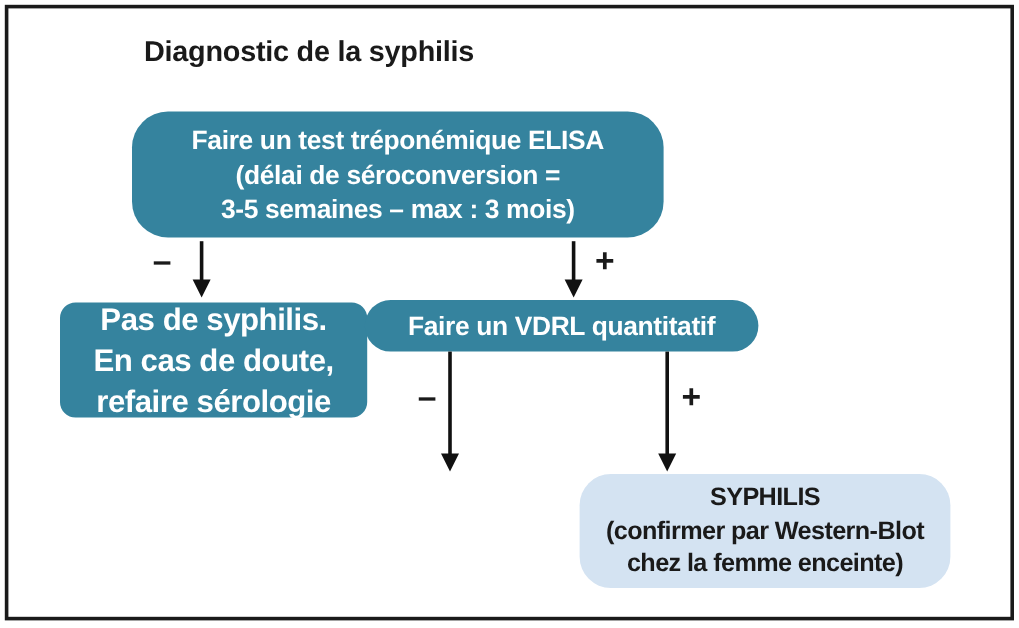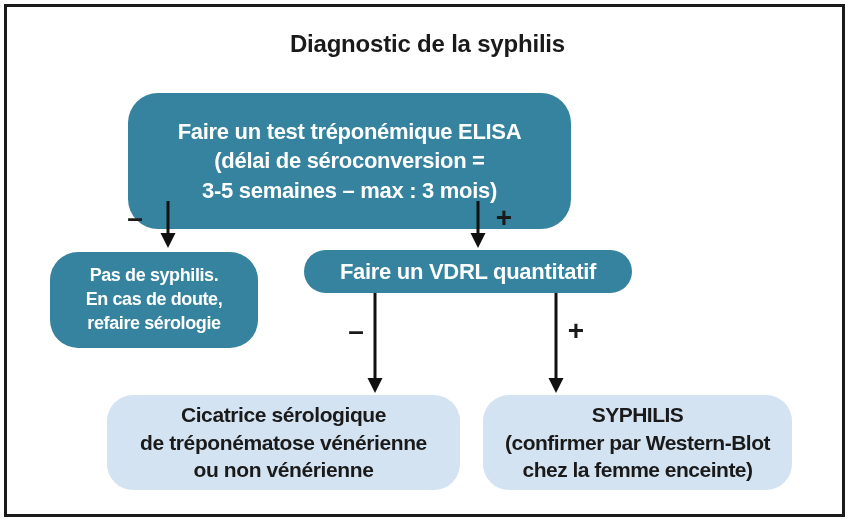--- a/index.html
+++ b/index.html
@@ -23,21 +23,21 @@
     bottom: 6px;
     border: 3px solid var(--ink, #1a1a1a);
     background: #ffffff;
     box-sizing: border-box;
   }
   .title {
     position: absolute;
     left: 120px;
     top: 30px;
     width: 445px;
-    text-align: right;
+    text-align: left;
     font-size: 24px;
     font-weight: bold;
     color: var(--ink, #1a1a1a);
     letter-spacing: -0.2px;
   }
   .node {
     position: absolute;
     display: flex;
     align-items: center;
     justify-content: center;
@@ -49,31 +49,31 @@
   }
   .node.teal {
     background: var(--teal, #35839E);
     color: #ffffff;
   }
   .node.blue {
     background: var(--light-blue, #D4E3F2);
     color: var(--ink, #1a1a1a);
   }
   #node-elisa {
-    left: 128px; top: 93px;
-    width: 443px; height: 136px;
+    left: 110px; top: 93px;
+    width: 443px; height: 105px;
     border-radius: 30px;
     font-size: 22px;
     letter-spacing: -0.3px;
   }
   #node-no-syphilis {
     left: 50px; top: 252px;
-    width: 208px; height: 96px;
-    border-radius: 28px;
-    font-size: 18px;
+    width: 256px; height: 96px;
+    border-radius: 13px;
+    font-size: 26px;
     letter-spacing: -0.4px;
   }
   #node-vdrl {
     left: 304px; top: 250px;
     width: 328px; height: 43px;
     border-radius: 22px;
     font-size: 22px;
     letter-spacing: -0.3px;
   }
   #node-scar {
@@ -122,23 +122,20 @@
   <div id="node-elisa" class="node teal">Faire un test tréponémique ELISA
 (délai de séroconversion =
 3-5 semaines – max : 3 mois)</div>
 
   <div id="node-no-syphilis" class="node teal">Pas de syphilis.
 En cas de doute,
 refaire sérologie</div>
 
   <div id="node-vdrl" class="node teal">Faire un VDRL quantitatif</div>
 
-  <div id="node-scar" class="node blue">Cicatrice sérologique
-de tréponématose vénérienne
-ou non vénérienne</div>
 
   <div id="node-syphilis" class="node blue">SYPHILIS
 (confirmer par Western-Blot
 chez la femme enceinte)</div>
 
   <div id="sign-elisa-neg" class="sign">–</div>
 
   <div id="sign-elisa-pos" class="sign">+</div>
 
   <div id="sign-vdrl-neg" class="sign">–</div>

